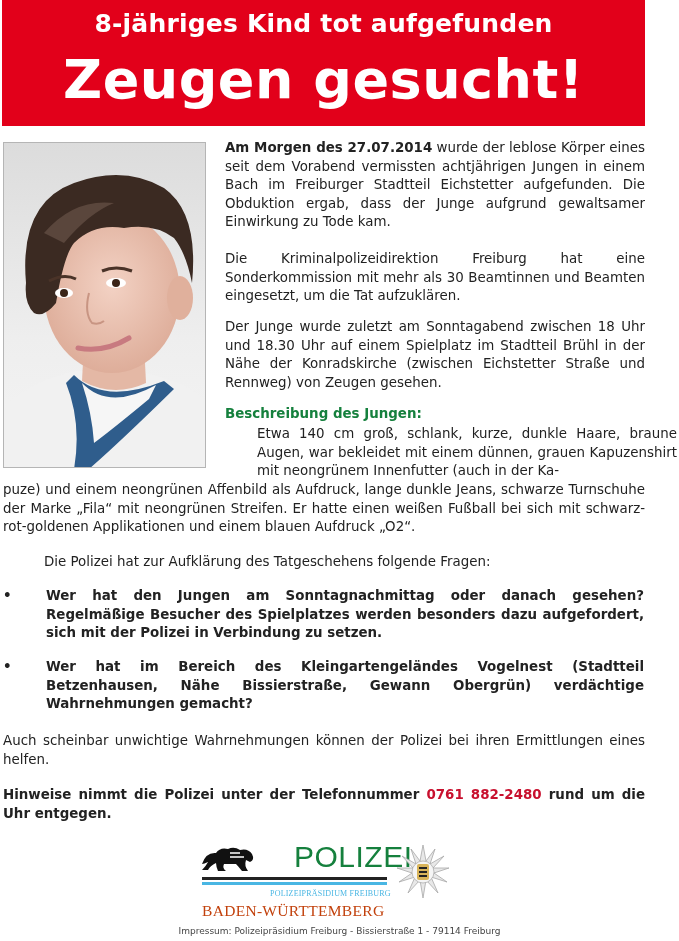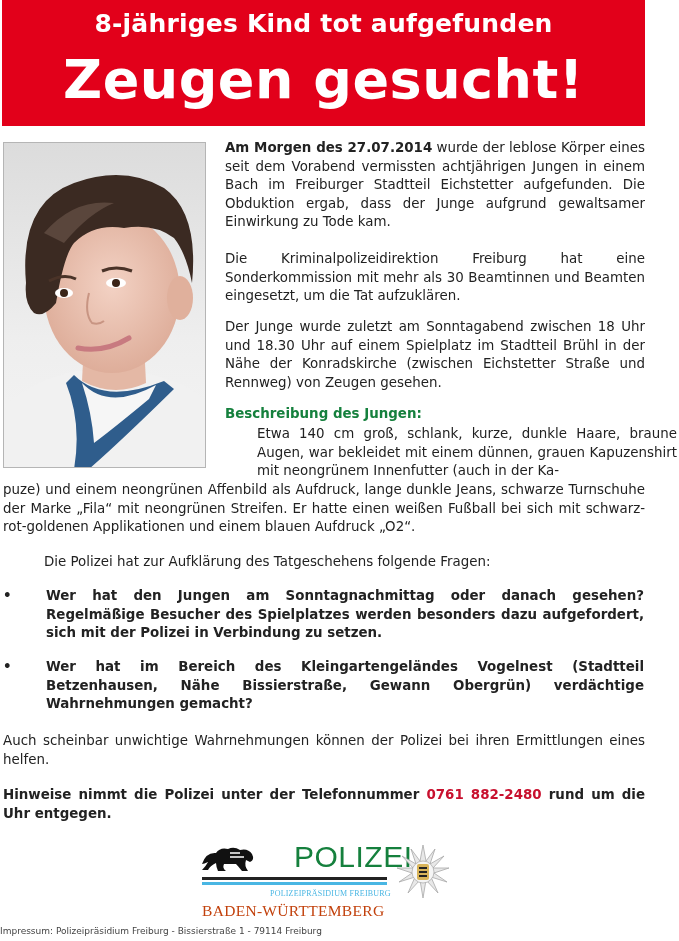--- a/index.html
+++ b/index.html
@@ -49,21 +49,21 @@
 
     .logo { position: absolute; left: 200px; top: 842px; width: 250px; height: 76px; }
     .logo .lion { position: absolute; left: 0; top: 2px; }
     .logo .wordmark { position: absolute; left: 60px; top: -2px; font-family: "Liberation Sans", sans-serif; font-size: 30px; color: #15803d; letter-spacing: 0.5px; margin-left: 34px; }
     .logo .rule-dark { position: absolute; left: 2px; top: 35px; width: 185px; height: 3px; background: #222; }
     .logo .rule-blue { position: absolute; left: 2px; top: 40px; width: 185px; height: 3px; background: #49b6e3; }
     .logo .state { position: absolute; left: 2px; top: 60px; font-family: "Liberation Serif", serif; font-size: 15.5px; color: #c2410c; letter-spacing: 0.3px; }
     .logo .dept { position: absolute; left: 42px; top: 47px; font-family: "Liberation Serif", serif; font-size: 8px; color: #49b6e3; letter-spacing: 0.2px; padding-left: 28px; }
     .logo .star { position: absolute; left: 195px; top: 2px; }
 
-    .imprint { position: absolute; left: 0; width: 679px; top: 926px; text-align: left; font-size: 9px; color: #444; }
+    .imprint { position: absolute; left: 0; width: 679px; top: 926px; text-align: center; font-size: 9px; color: #444; }
   </style>
 </head>
 <body>
 
 <div class="banner">
   <div class="sub">8-jähriges Kind tot aufgefunden</div>
   <div class="main">Zeugen gesucht!</div>
 </div>
 
 <div class="photo">

